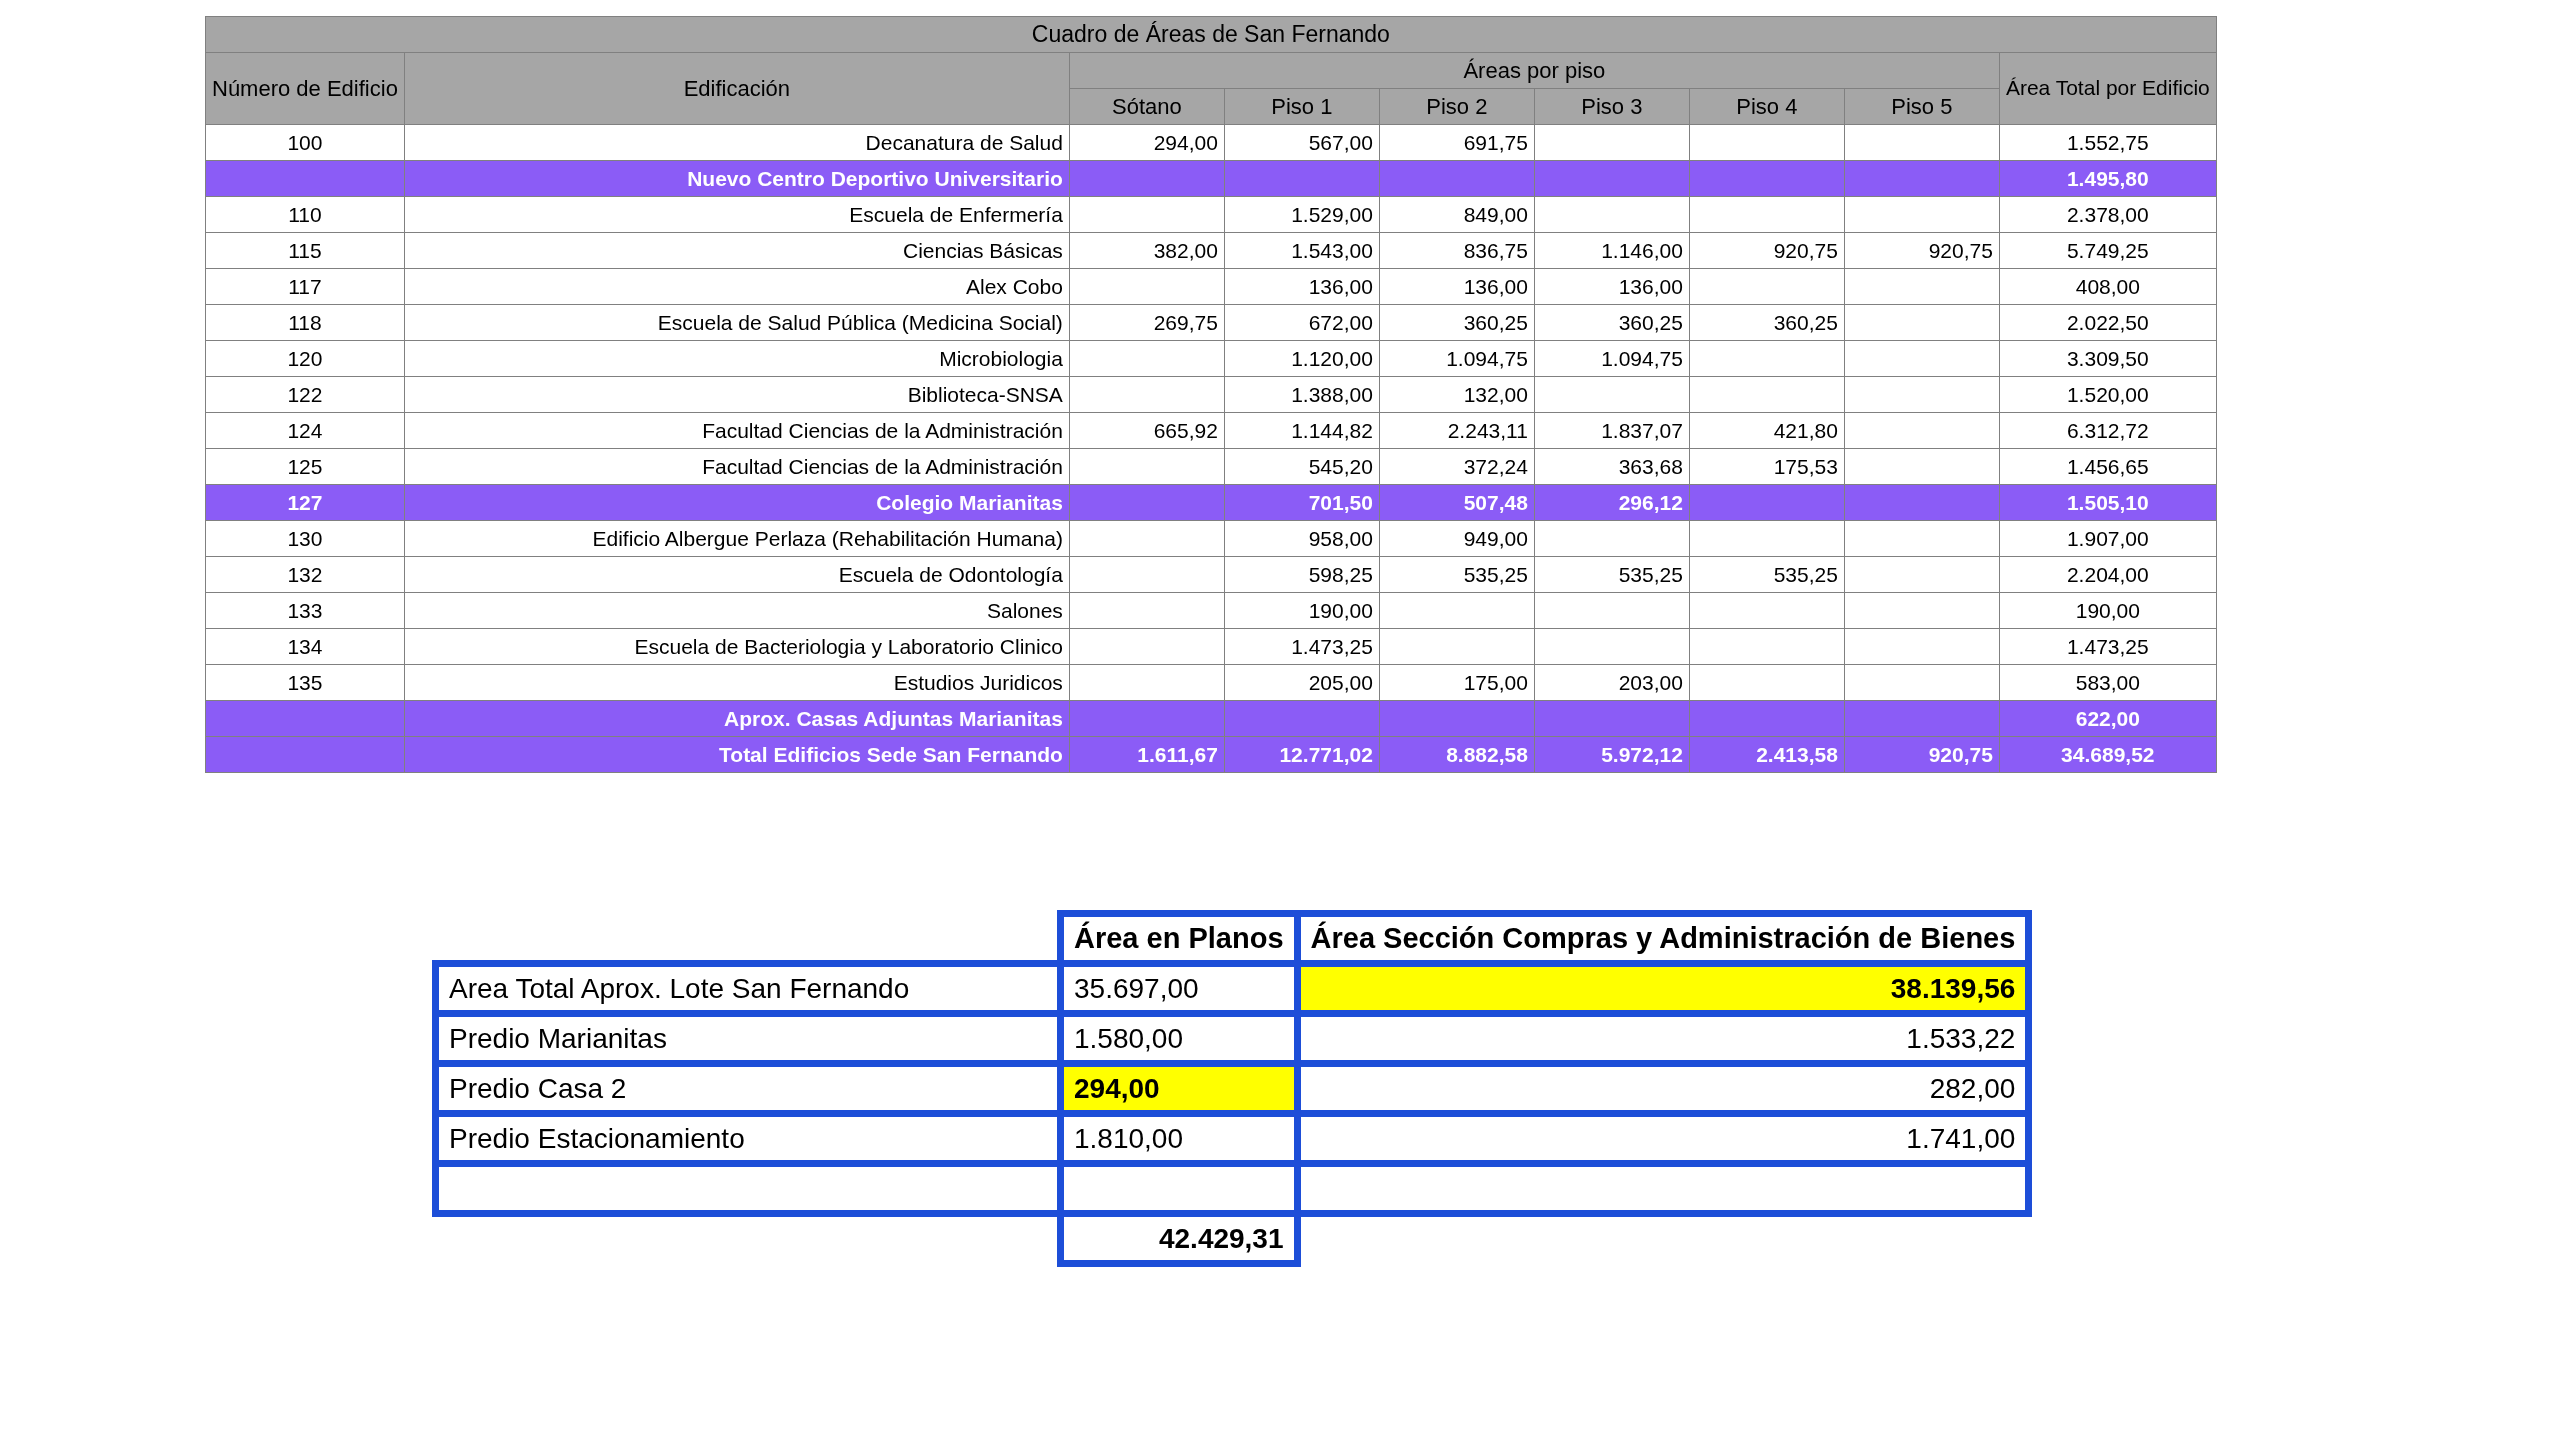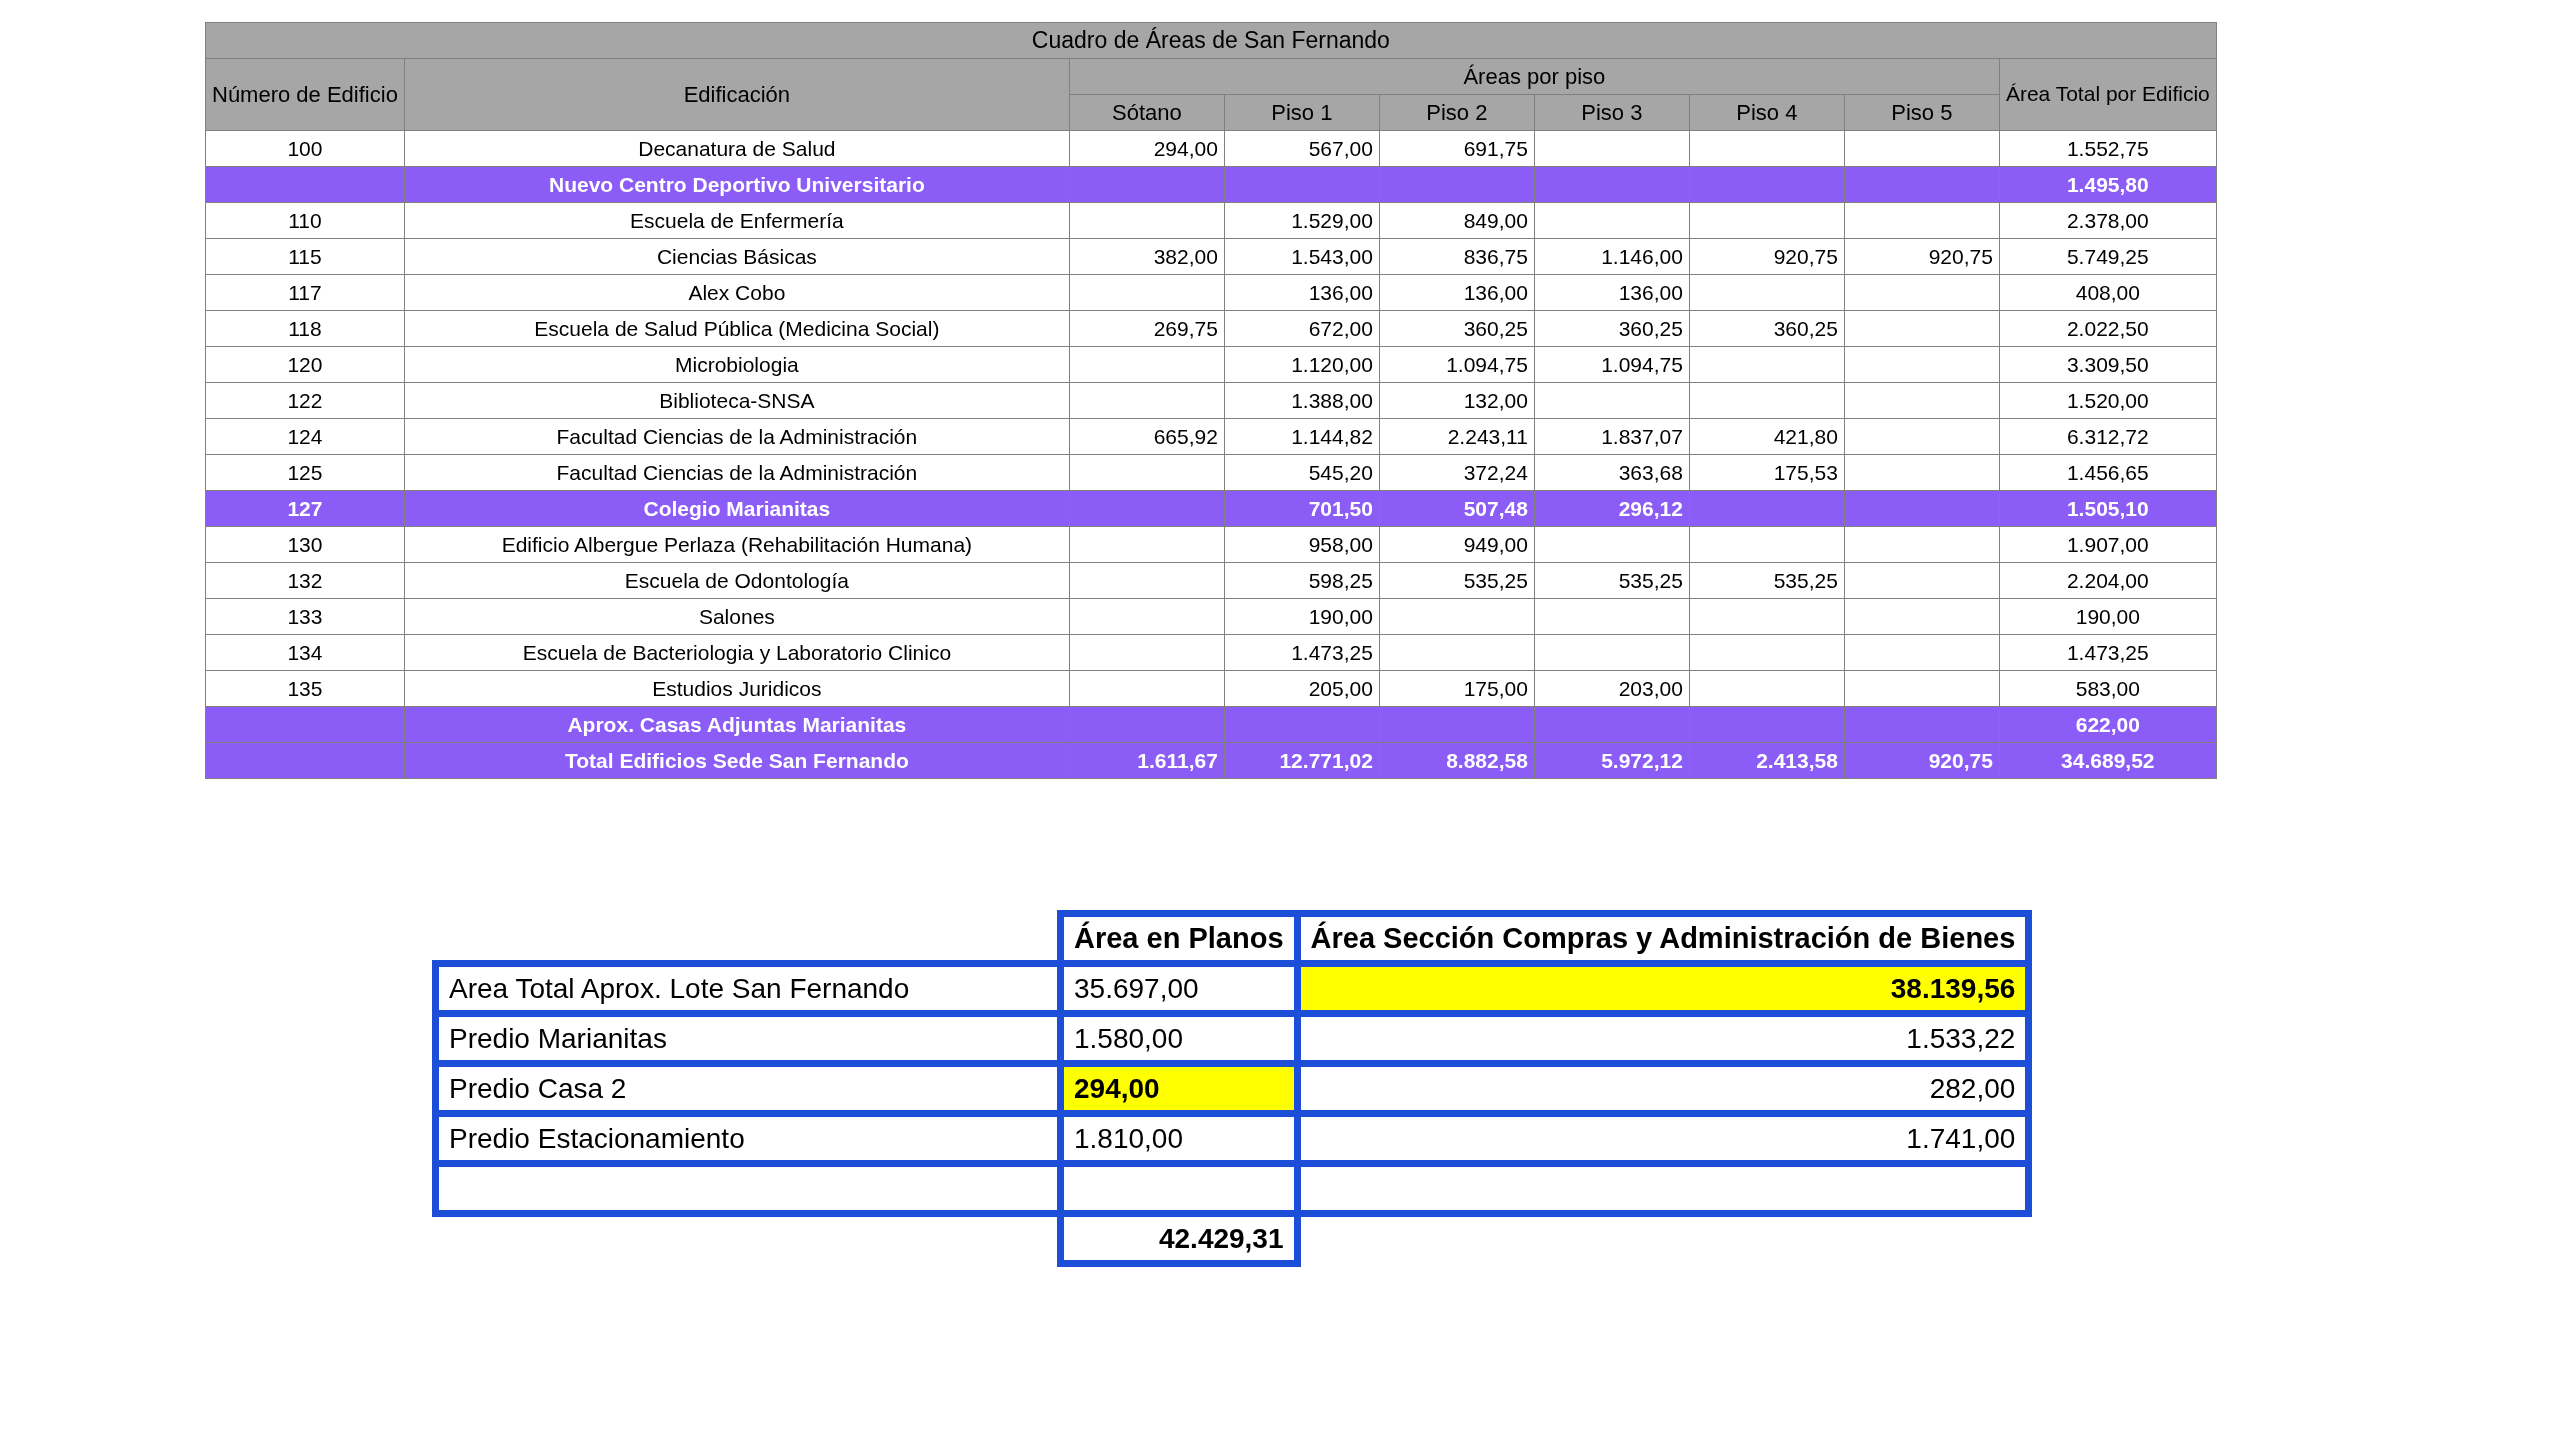--- a/index.html
+++ b/index.html
@@ -15,21 +15,21 @@
     position: relative;
     width: 2560px;
     height: 1440px;
     overflow: hidden;
   }
 
   
   .main-table-wrap {
     position: absolute;
     left: 205px;
-    top: 22px;
+    top: 16px;
   }
 
   table.main {
     border-collapse: collapse;
     table-layout: fixed;
     font-size: 21px;
     color: #000;
   }
 
   table.main td, table.main th {
@@ -59,21 +59,21 @@
   }
   .hdr-small {
     background: #a6a6a6;
     font-weight: bold;
     text-align: center;
     font-size: 21px;
     line-height: 1.15;
   }
 
   .c-num  { width: 130px; text-align: center; }
-  .c-name { width: 665px; text-align: center; padding-left: 8px; }
+  .c-name { width: 665px; text-align: right; padding-left: 8px; }
   .c-val  { width: 155px; text-align: right; padding-right: 10px; }
   .c-tot  { width: 160px; text-align: center; padding-right: 10px; }
 
   tr.highlight td {
     background: #8b5cf6;
     color: #ffffff;
     font-weight: bold;
   }
 
   

